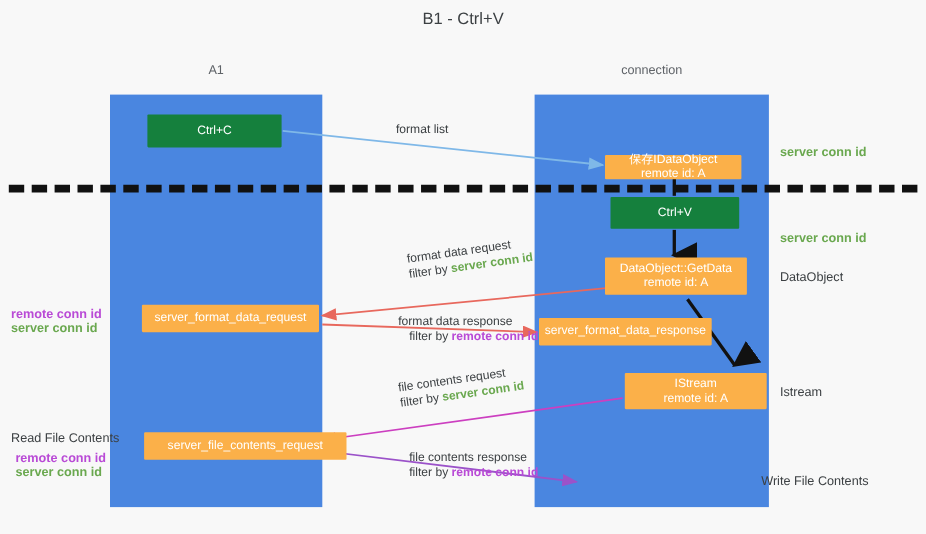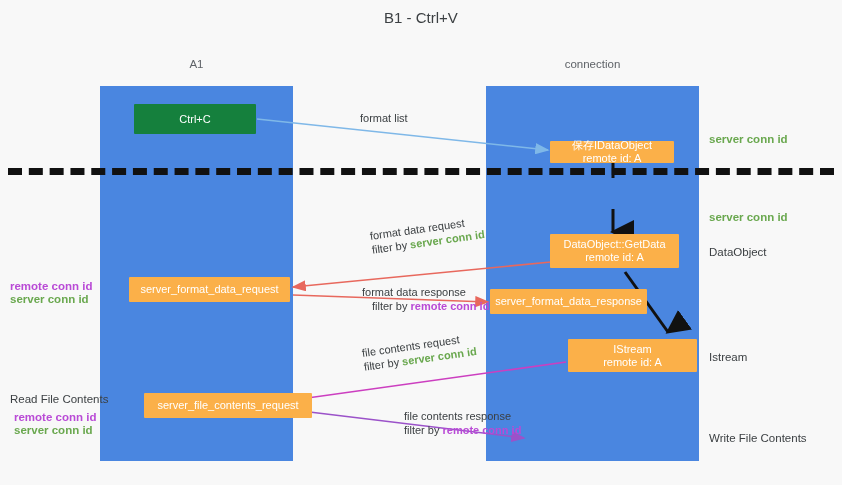--- a/index.html
+++ b/index.html
@@ -169,53 +169,56 @@
 
   <div class="box green" style="left:134px; top:104px; width:122px; height:30px;">
     <span>Ctrl+C</span>
   </div>
 
   <div class="box orange" style="left:550px; top:129px; width:124px; height:22px;margin-top:12px;">
     <span>保存IDataObject</span>
     <span class="l2">remote id: A</span>
   </div>
 
+  <div class="box green" style="left:555px; top:179px; width:117px; height:29px;">
+    <span>Ctrl+V</span>
+  </div>
 
   <div class="box orange" style="left:550px; top:234px; width:129px; height:34px;">
     <span>DataObject::GetData</span>
     <span class="l2">remote id: A</span>
   </div>
 
   <div class="box orange" style="left:129px; top:277px; width:161px; height:25px;">
     <span>server_format_data_request</span>
   </div>
 
   <div class="box orange" style="left:490px; top:289px; width:157px; height:25px;">
     <span>server_format_data_response</span>
   </div>
 
   <div class="box orange" style="left:568px; top:339px; width:129px; height:33px;">
     <span>IStream</span>
     <span class="l2">remote id: A</span>
   </div>
 
-  <div class="box orange" style="left:144px; top:393px; width:168px; height:25px;">
+  <div class="box orange" style="left:131px; top:393px; width:184px; height:25px;">
     <span>server_file_contents_request</span>
   </div>
 
 
   <div class="side-label green-txt" style="left:709px; top:132px;">server conn id</div>
 
   <div class="side-label green-txt" style="left:709px; top:210px;">server conn id</div>
 
   <div class="side-label plain-txt" style="left:709px; top:245px;">DataObject</div>
 
   <div class="side-label plain-txt" style="left:709px; top:350px;">Istream</div>
 
-  <div class="side-label plain-txt" style="left:709px; top:431px;">Write File Contents</div>
+  <div class="side-label plain-txt" style="left:692px; top:431px;">Write File Contents</div>
 
   <div class="side-label purple-txt" style="left:10px; top:279px;">remote conn id</div>
   <div class="side-label green-txt" style="left:10px; top:292px;">server conn id</div>
 
   <div class="side-label plain-txt" style="left:10px; top:392px;">Read File Contents</div>
   <div class="side-label purple-txt" style="left:14px; top:410px;">remote conn id</div>
   <div class="side-label green-txt" style="left:14px; top:423px;">server conn id</div>
 
   <div class="edge-label" style="left:360px; top:111px;">format list</div>
 
@@ -233,20 +236,20 @@
     </span>
   </div>
 
   <div class="edge-label rot-neg8" style="left:361px; top:346px;">
     <span>file contents request</span>
     <span class="filter-line">
       <span>filter by </span><span class="green-txt">server conn id</span>
     </span>
   </div>
 
-  <div class="edge-label" style="left:372px; top:409px;margin-left:32px;">
+  <div class="edge-label" style="left:372px; top:409px;">
     <span>file contents response</span>
     <span class="filter-line" style="padding-left:-4px;">
       <span>filter by </span><span class="purple-txt">remote conn id</span>
     </span>
   </div>
 
 </div>
 
 </body></html>

